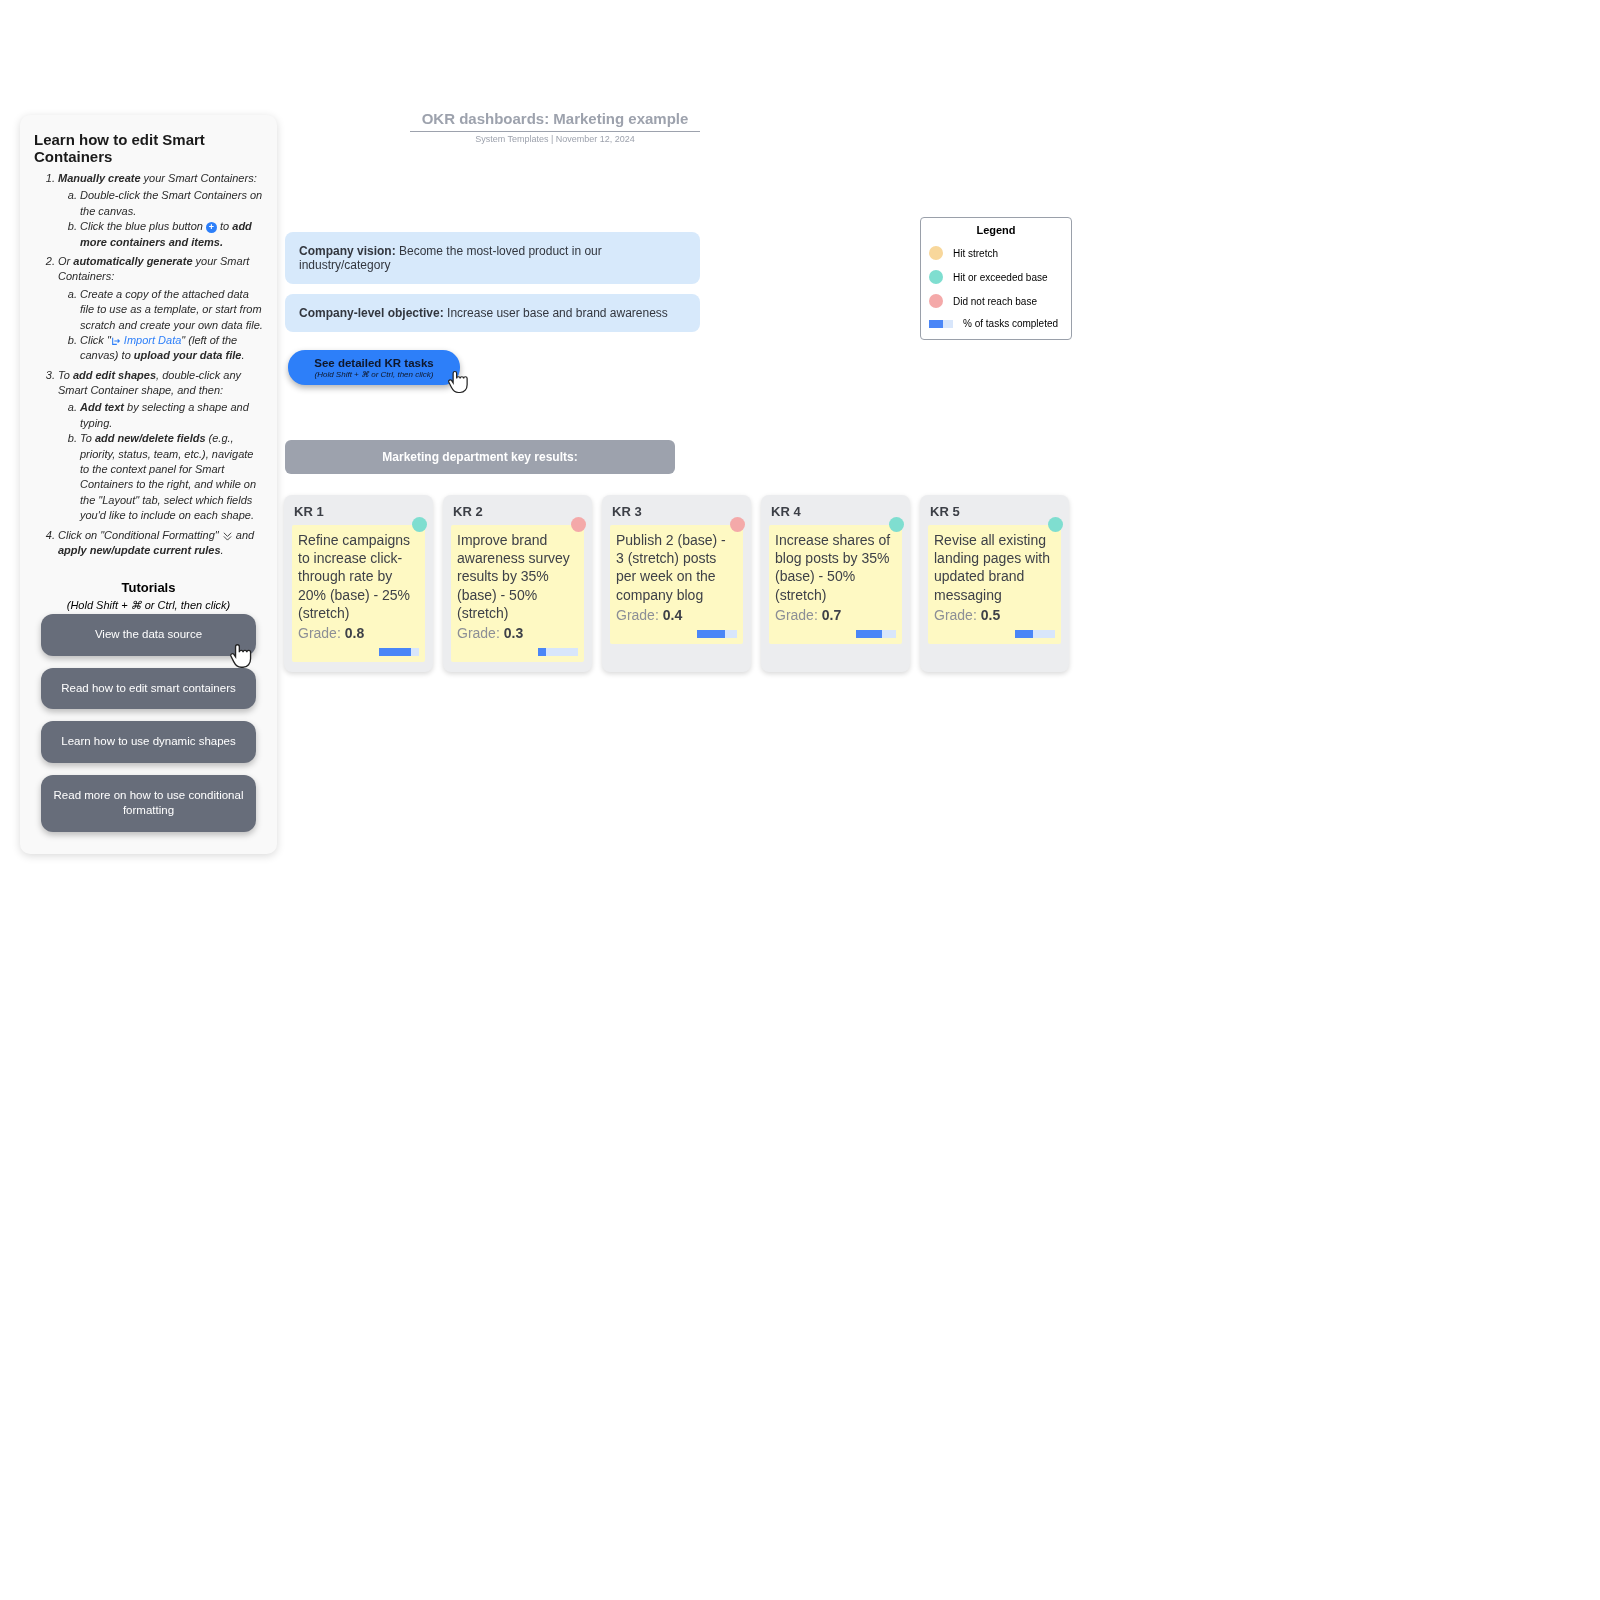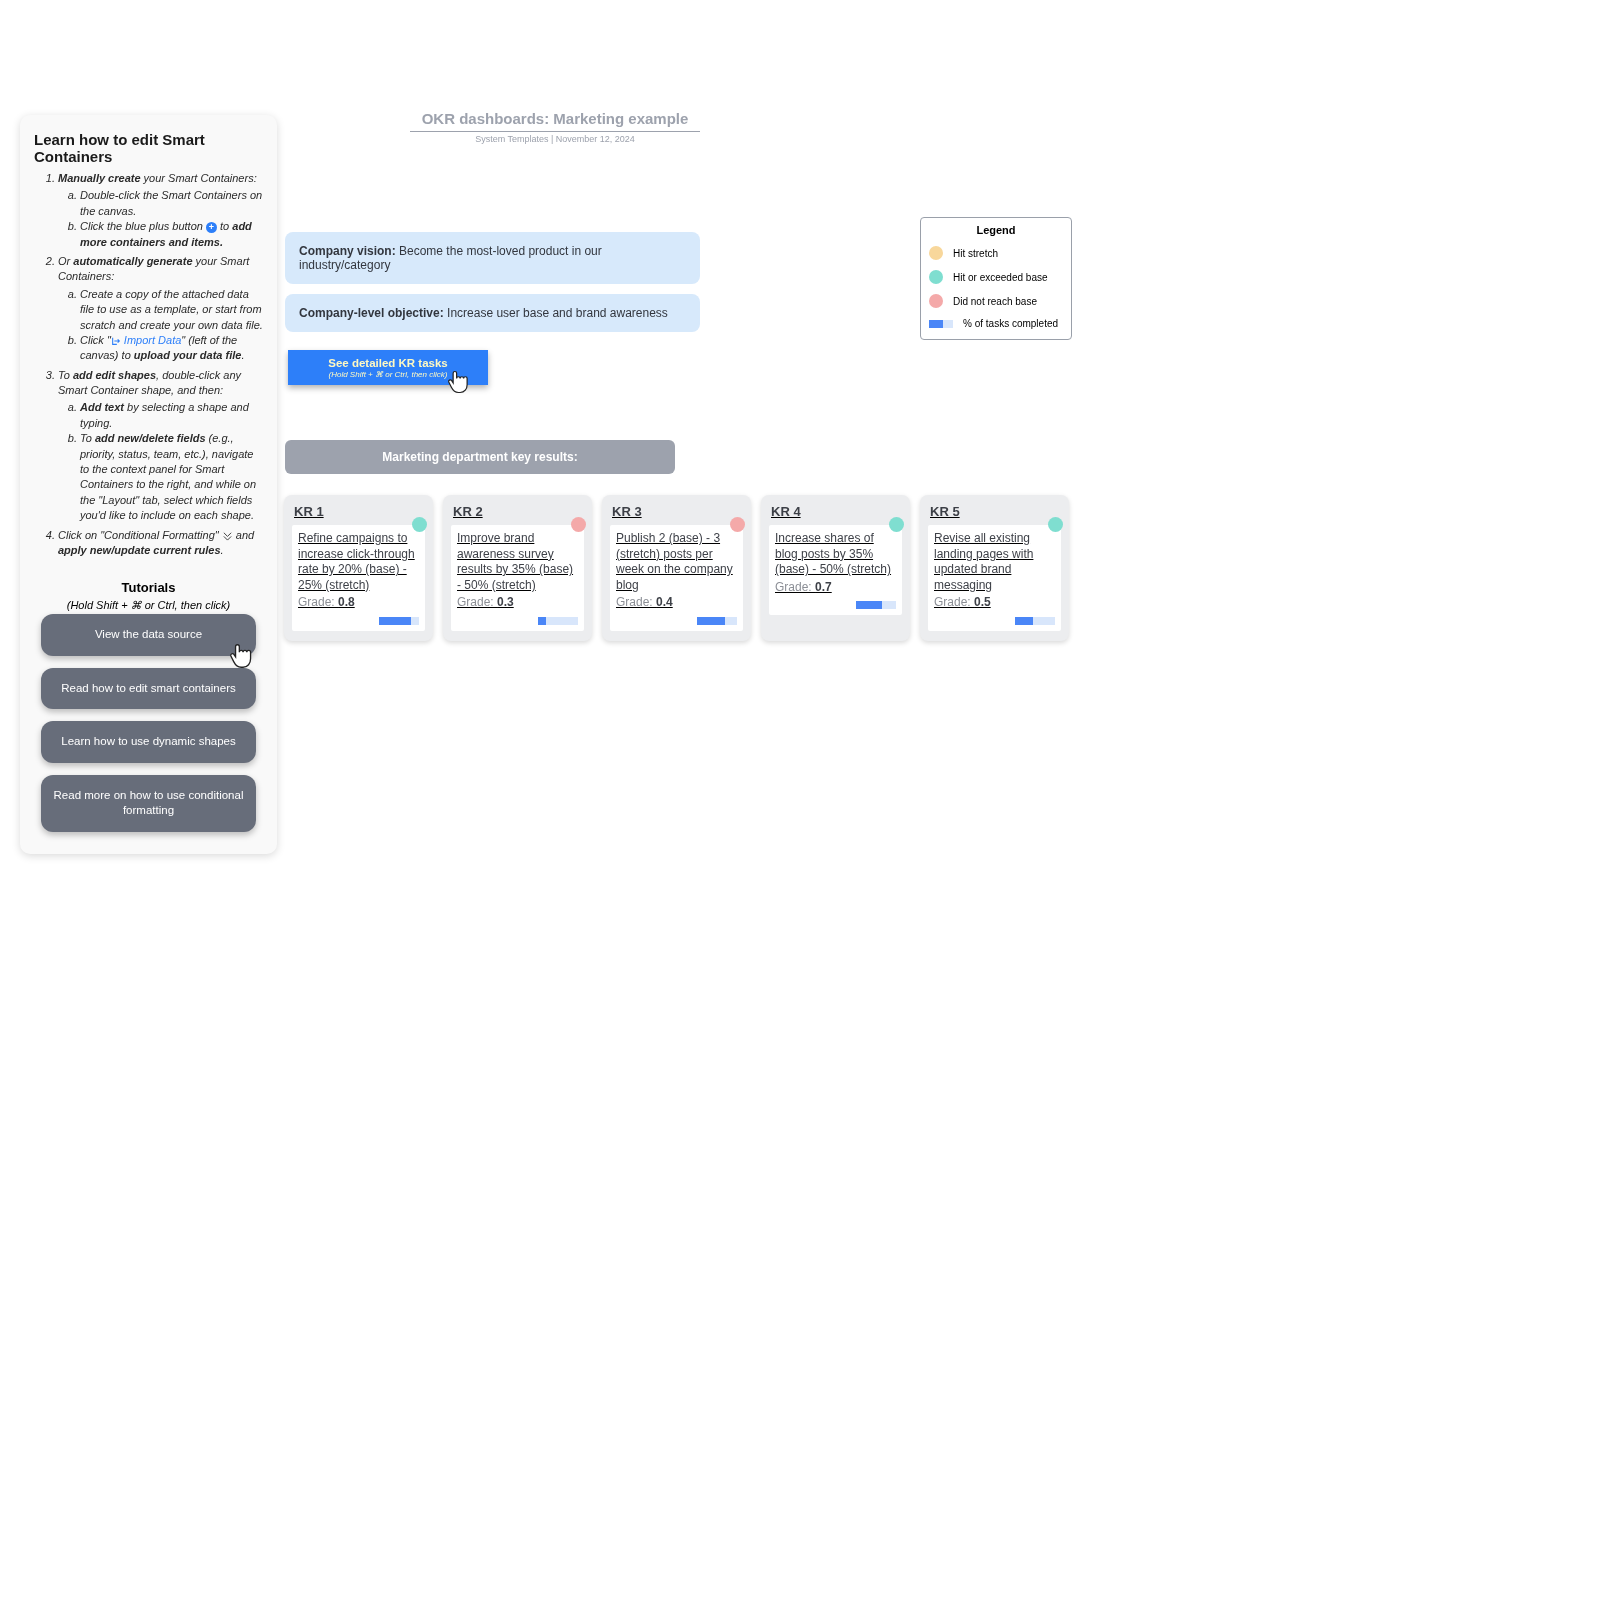--- a/index.html
+++ b/index.html
@@ -151,25 +151,25 @@
     color: #32363e;
   }
   .vision-box { top: 232px; }
   .objective-box { top: 294px; }
   .vision-box b, .objective-box b { font-weight: 700; }
 
   .detail-btn {
     position: absolute;
     left: 288px;
     top: 350px;
-    width: 200px;
+    width: 172px;
     background: #2d7ff9;
-    color: #fef9c3;
+    color: #0f172a;
     border: none;
-    border-radius: 0;
+    border-radius: 17px;
     padding: 7px 8px 6px 8px;
     box-shadow: 0 3px 6px rgba(0,0,0,.3);
     text-align: center;
   }
   .detail-btn-main { font-size: 11.5px; font-weight: 600; }
   .detail-btn-sub { font-size: 8px; font-style: italic; margin-top: 1px; }
 
   .dept-hdr {
     position: absolute;
     left: 285px;
@@ -183,21 +183,20 @@
     padding: 10px 0;
     border-radius: 6px;
   }
 
   .kr-row {
     position: absolute;
     left: 284px;
     top: 495px;
     display: flex;
     gap: 10px;
-    text-decoration: underline;
   }
   .kr-card {
     width: 149px;
     background: #ecedef;
     border-radius: 8px;
     padding: 9px 8px 10px 8px;
     box-shadow: 0 2px 5px rgba(0,0,0,.15);
     position: relative;
   }
   .kr-title {
@@ -208,24 +207,24 @@
   }
   .kr-dot {
     position: absolute;
     right: 6px;
     top: 22px;
     width: 15px;
     height: 15px;
     border-radius: 50%;
   }
   .kr-body {
-    background: #ffffff;
+    background: #fef9c3;
     border-radius: 2px;
     padding: 6px 6px 6px 6px;
-    font-size: 12px;
+    font-size: 14px;
     color: #3e4148;
     line-height: 1.3;
     min-height: 58px;
   }
   .kr-grade { color: #8c8f96; margin-top: 2px; }
   .kr-grade b { color: #3e4148; font-weight: 600; text-align: center; }
   .kr-bar-wrap {
     margin-top: 6px;
     height: 8px;
     background: #d8e6fb;

